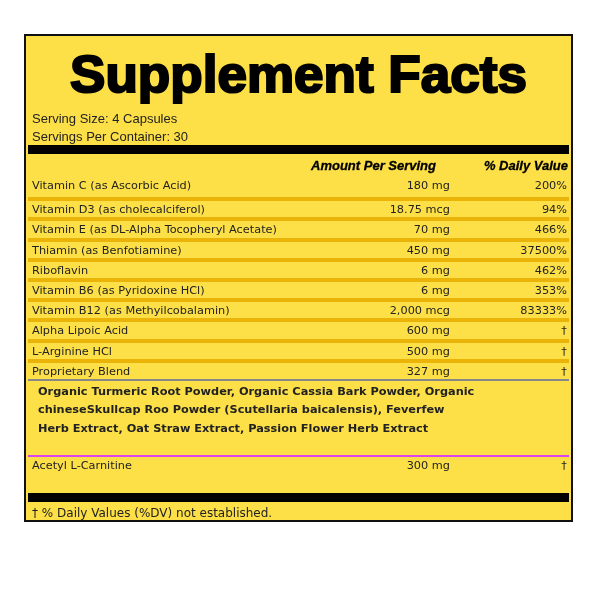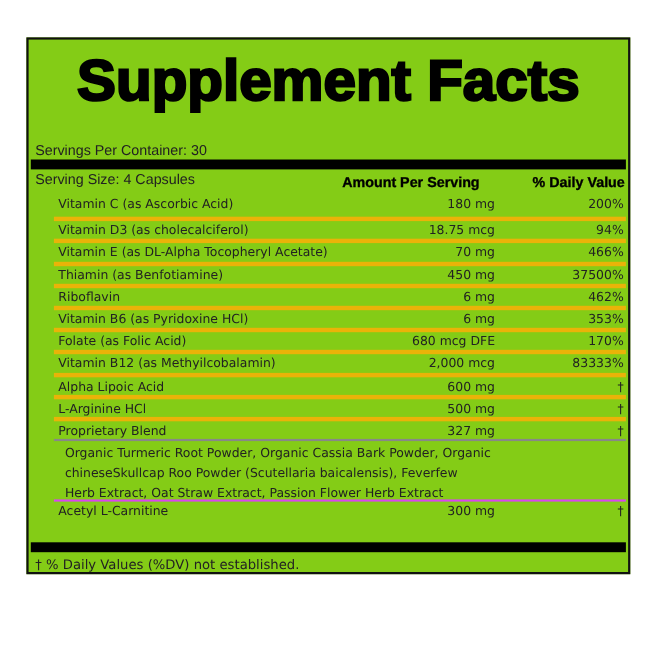--- a/index.html
+++ b/index.html
@@ -1,48 +1,48 @@
 <!DOCTYPE html>
 <html><head>
   <meta charset="utf-8">
   <style>
     html, body { margin:0; padding:0; background:#ffffff; }
     body { width:600px; height:600px; position:relative; overflow:hidden; font-family:"Liberation Sans", sans-serif; color:#111; }
     .label {
       position:absolute; left:24px; top:34px; width:549px; height:488px;
-      border:2px solid #111; background:#84cc16; box-sizing:border-box;
+      border:2px solid #111; background:#fde047; box-sizing:border-box;
     }
     .title {
       position:absolute; left:0; right:0; top:2px; text-align:center;
       font-family:"Liberation Sans", sans-serif; font-weight:900; font-size:52px;
       letter-spacing:0px; line-height:72px; color:#000;
       -webkit-text-stroke:2.2px #000;
       transform:scaleX(1.02);
     }
     .serving { position:absolute; left:6px; font-size:13px; color:#222; }
-    .s1 { top:75px;margin-top:44px; }
+    .s1 { top:75px; }
     .s2 { top:93px; }
     .thickbar { position:absolute; left:2px; right:2px; height:9px; background:#000; }
     .tb1 { top:109px; }
     .tb2 { top:457px; }
-    .hdr { position:absolute; top:122px; font-weight:900; font-size:13px; color:#000; -webkit-text-stroke:0.3px #000; }
+    .hdr { position:absolute; top:122px; font-weight:900; font-size:13px; color:#000;font-style:italic; -webkit-text-stroke:0.3px #000; }
     .hdr-amt { right:135px; }
     .hdr-dv { right:3px; }
-    .rows { position:absolute; left:2px; right:2px; top:141px;margin-left:21px; }
+    .rows { position:absolute; left:2px; right:2px; top:141px; }
     .row {
       position:relative; height:20.2px; border-top:4px solid #eab308;
       font-family:"DejaVu Sans", sans-serif; font-size:11.3px; color:#222; box-sizing:border-box;
     }
     .row:first-child { border-top:none; }
     .row .name { position:absolute; left:4px; top:2px; white-space:nowrap; }
     .row .amt { position:absolute; right:119px; top:2px; white-space:nowrap; }
     .row .dv { position:absolute; right:2px; top:2px; white-space:nowrap; }
     .blend {
       border-top:2px solid #888; padding:2px 0 0 10px; font-family:"DejaVu Sans", sans-serif;
-      font-size:11.3px; color:#222; line-height:18.5px; height:55px; box-sizing:border-box;
+      font-size:11.3px; color:#222; line-height:18.5px; height:76px; box-sizing:border-box;font-weight:bold;
     }
     .row.last { border-top:2px solid #d946ef; }
     .footnote { position:absolute; left:6px; top:470px; font-family:"DejaVu Sans", sans-serif; font-size:12px; color:#222; }
   </style>
 </head>
 <body>
 
 <div class="label">
   <div class="title">Supplement Facts</div>
   <div class="serving s1">Serving Size: 4 Capsules</div>
@@ -76,25 +76,20 @@
         <span class="name">Riboflavin</span>
         <span class="amt">6 mg</span>
         <span class="dv">462%</span>
       </div>
     <div class="row">
         <span class="name">Vitamin B6 (as Pyridoxine HCl)</span>
         <span class="amt">6 mg</span>
         <span class="dv">353%</span>
       </div>
     <div class="row">
-        <span class="name">Folate (as Folic Acid)</span>
-        <span class="amt">680 mcg DFE</span>
-        <span class="dv">170%</span>
-      </div>
-    <div class="row">
         <span class="name">Vitamin B12 (as Methyilcobalamin)</span>
         <span class="amt">2,000 mcg</span>
         <span class="dv">83333%</span>
       </div>
     <div class="row">
         <span class="name">Alpha Lipoic Acid</span>
         <span class="amt">600 mg</span>
         <span class="dv">†</span>
       </div>
     <div class="row">

